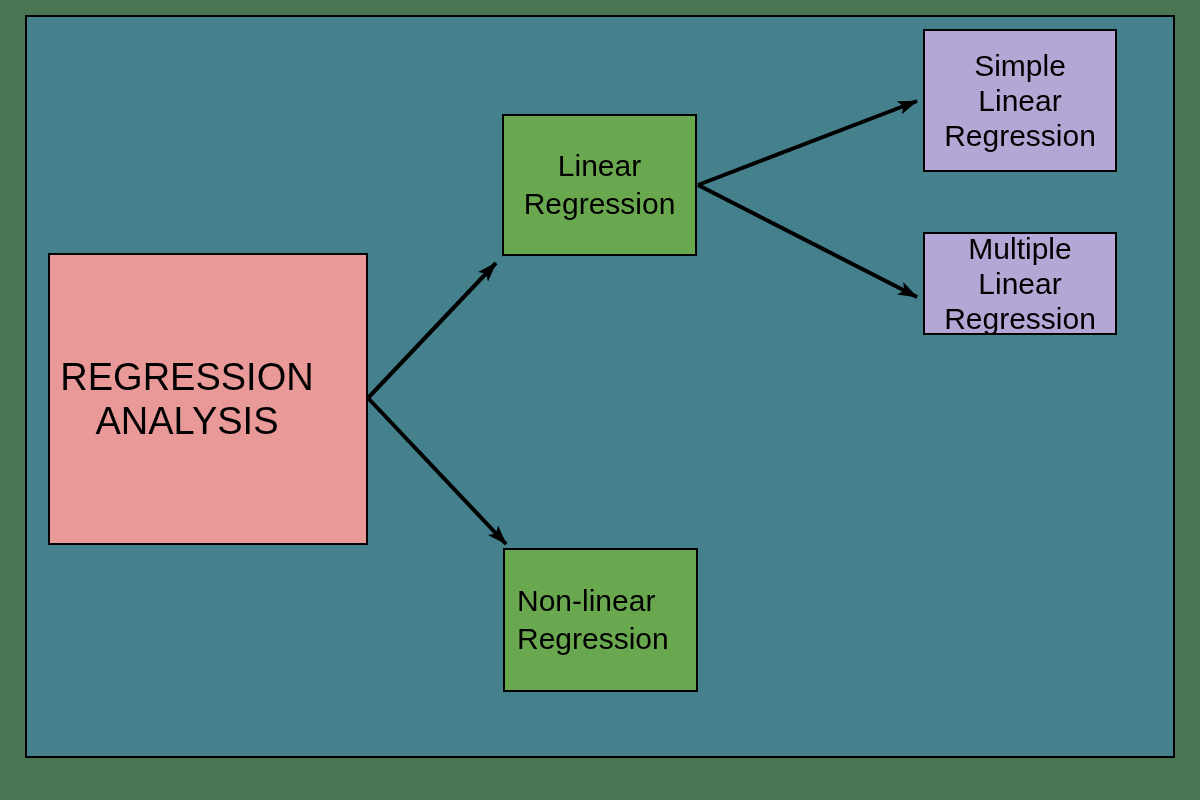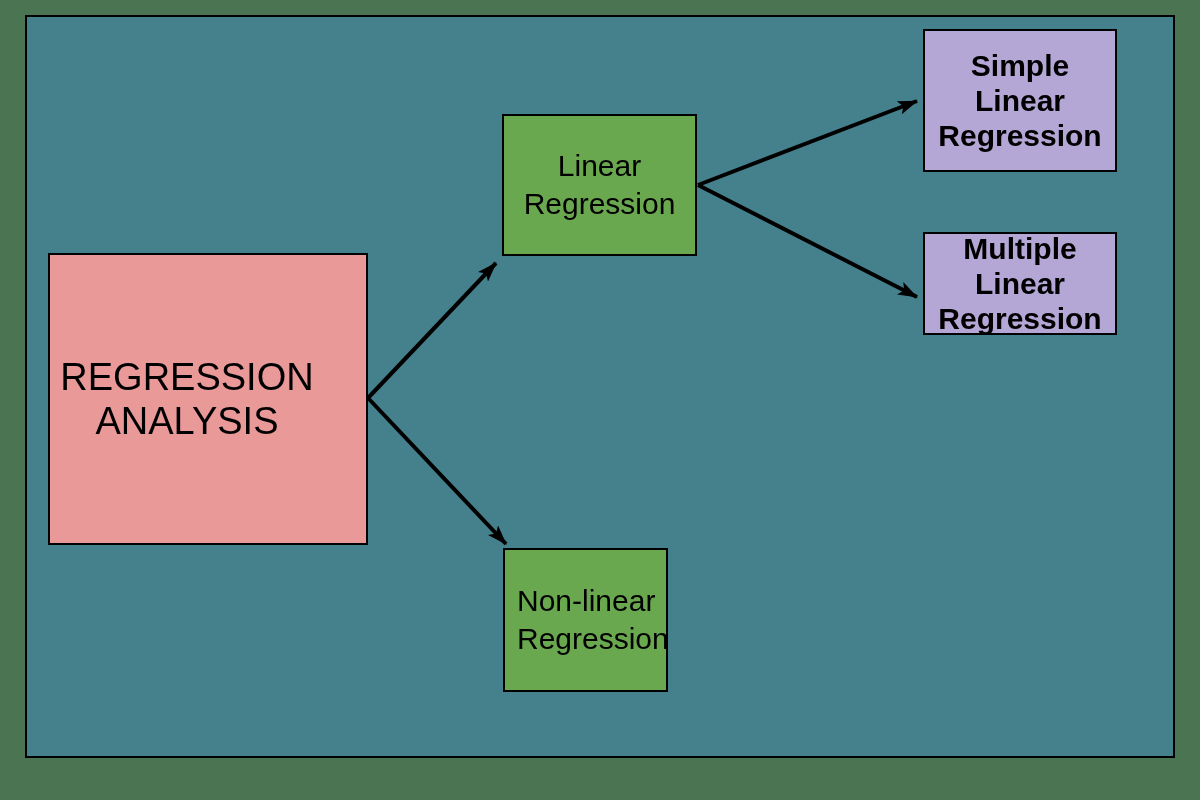--- a/index.html
+++ b/index.html
@@ -39,26 +39,26 @@
     background:var(--root-node-fill);
     font-size:38px;line-height:44px;
     padding-right:42px;
   }
   .node-branch{
     background:var(--branch-node-fill);
     font-size:30px;line-height:38px;
   }
   .node-linear{left:502px;top:114px;width:195px;height:142px;}
   .node-nonlinear{
-    left:503px;top:548px;width:165px;height:144px;
+    left:503px;top:548px;width:195px;height:144px;
     justify-content:flex-start;text-align:left;padding-left:12px;
   }
   .node-leaf{
     background:var(--leaf-node-fill);
-    font-size:30px;line-height:35px;font-weight:bold;
+    font-size:30px;line-height:35px;
   }
   .node-simple{left:923px;top:29px;width:194px;height:143px;}
   .node-multiple{left:923px;top:232px;width:194px;height:103px;}
   .arrows{position:absolute;left:0;top:0;width:1200px;height:800px;pointer-events:none;}
   .arrows line{stroke:var(--arrow);stroke-width:4;}
   .arrows .head{fill:var(--arrow);}
 </style>
 </head>
 <body>
 

